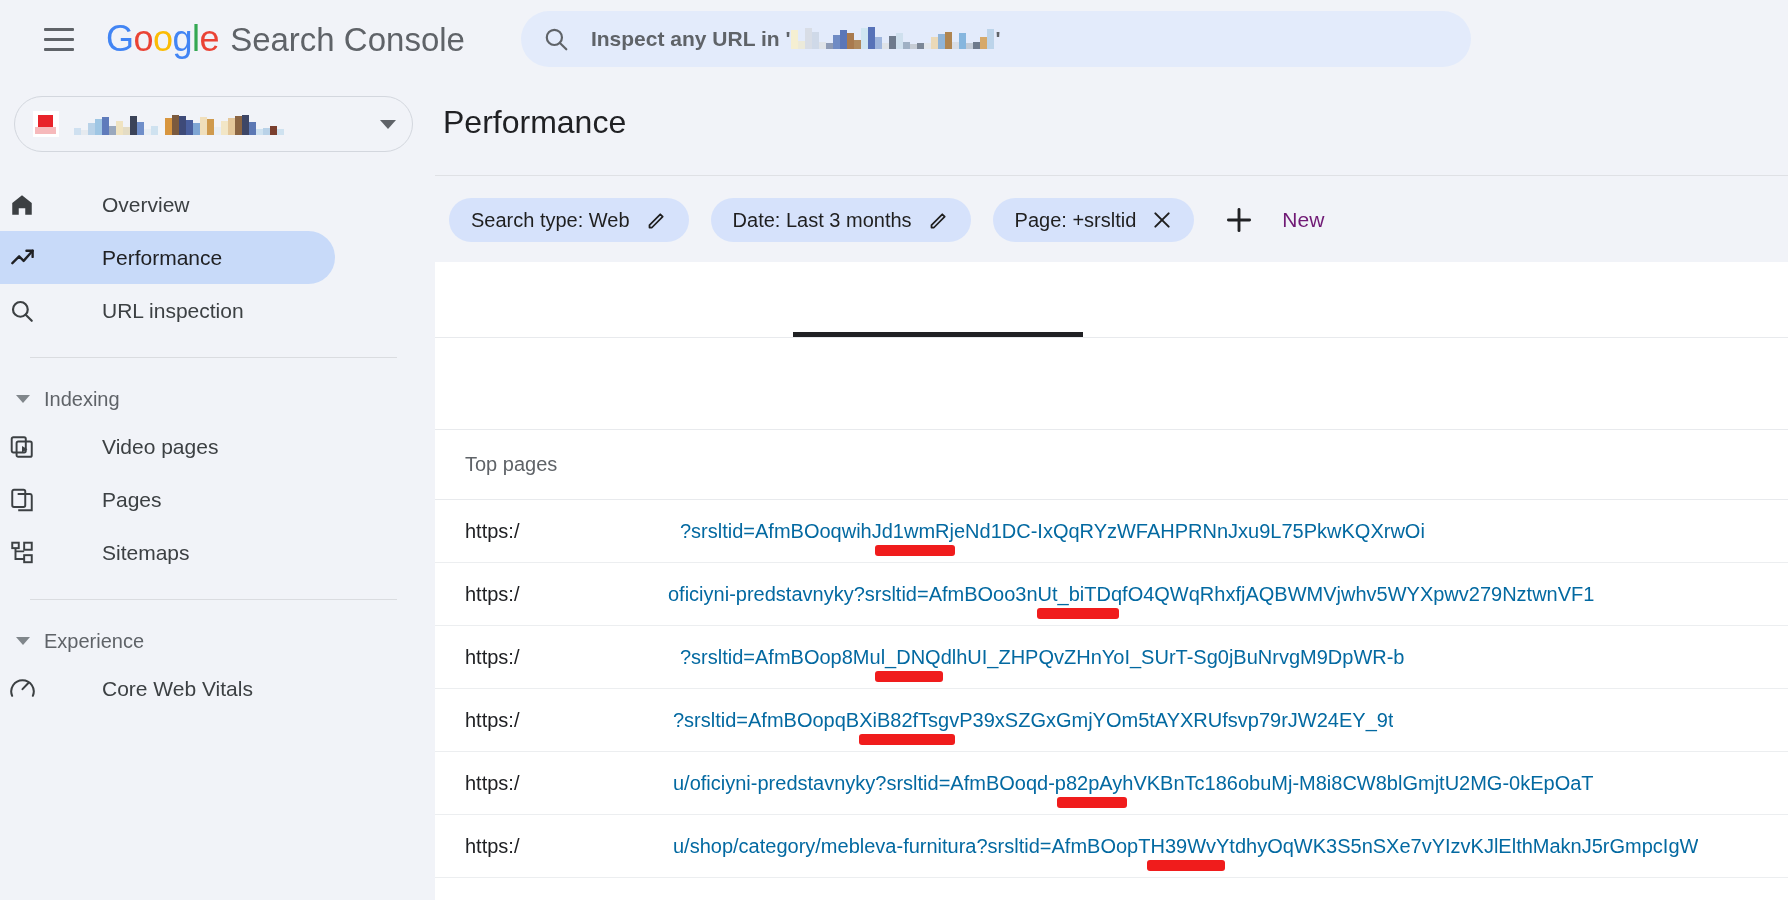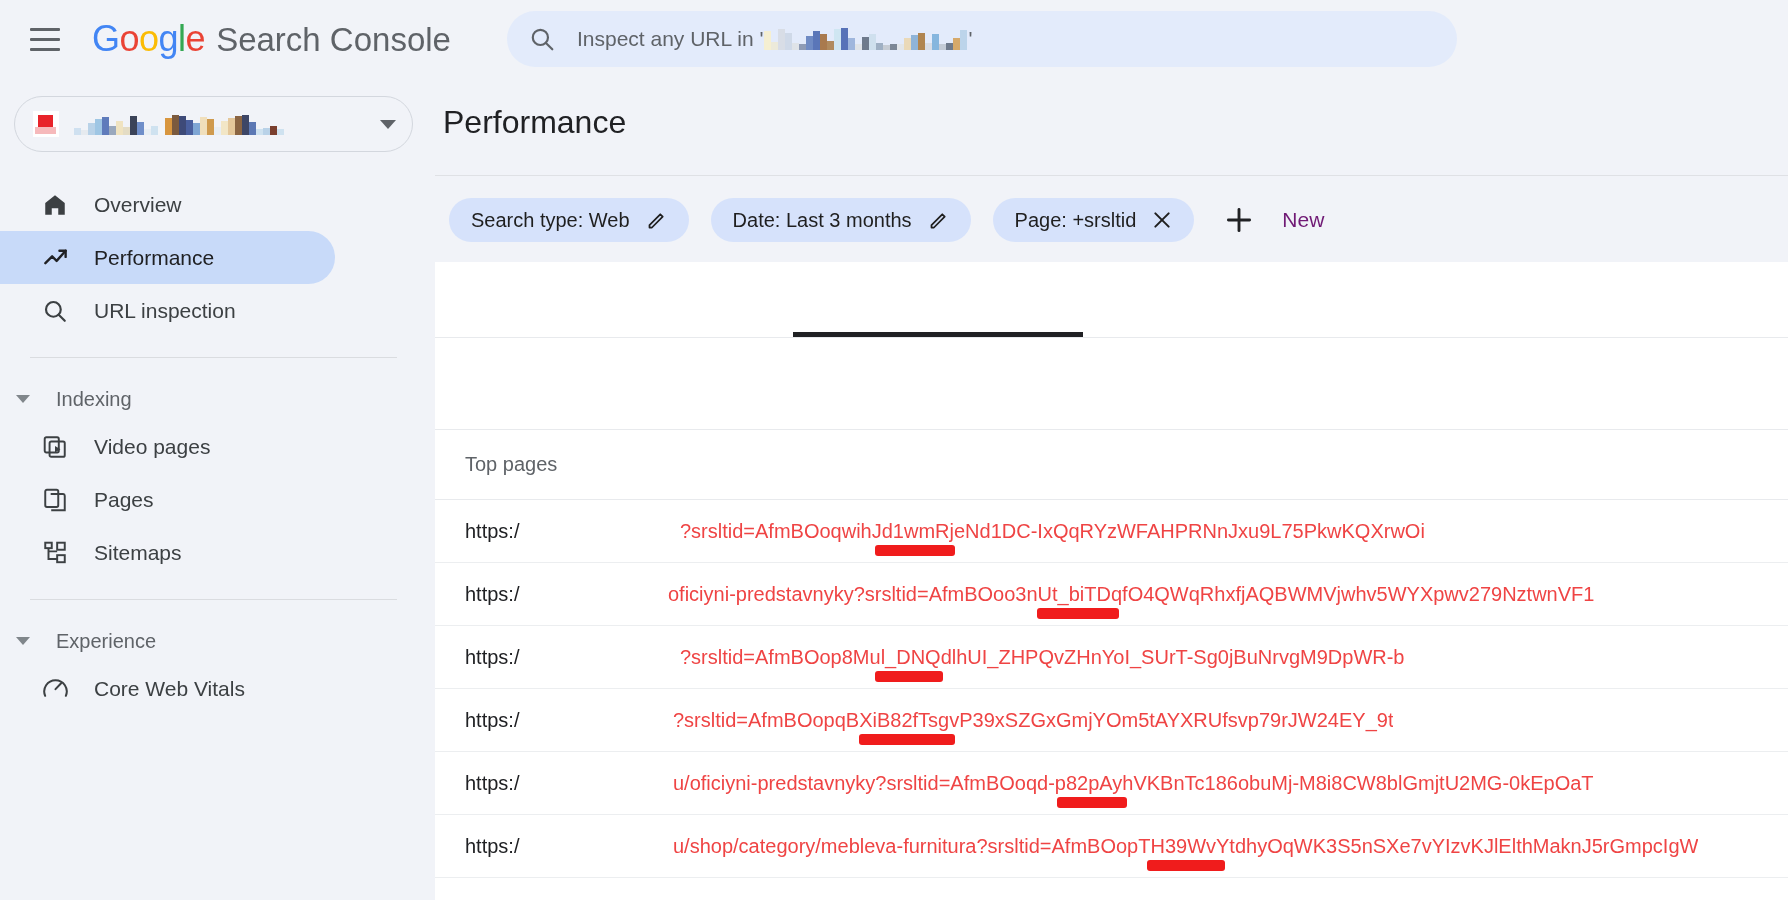--- a/index.html
+++ b/index.html
@@ -9,21 +9,21 @@
     background: #ffffff;
     overflow: hidden;
   }
   #app { position: relative; width: 1788px; height: 900px; display: flex; flex-direction: column; }
 
   
   .topbar {
     height: 78px; min-height: 78px;
     background: #f1f3f8;
     display: flex; align-items: center;
-    padding-left: 22px;
+    padding-left: 36px;
   }
   .hamburger {
     width: 46px; height: 46px;
     display: flex; flex-direction: column; justify-content: center; align-items: center;
     gap: 7px; cursor: pointer; flex: 0 0 auto;
   }
   .hamburger span { display: block; width: 30px; height: 3px; background: #5f6368; border-radius: 1px; }
 
   .brand {
     display: flex; align-items: baseline;
@@ -38,21 +38,21 @@
   .searchbar {
     margin-left: 56px;
     width: 950px; height: 56px;
     background: #e3ebfb; border-radius: 28px;
     display: flex; align-items: center;
     padding: 0 22px; cursor: text; flex: 0 0 auto;
   }
   .searchbar .mag { width: 26px; height: 26px; flex: 0 0 auto; }
   .search-ph {
     margin-left: 22px; font-size: 21px; color: #5f6368;
-    display: flex; align-items: center; white-space: nowrap;
+    display: flex; align-items: flex-start; white-space: nowrap; font-weight: bold;
   }
   
   .redact { display: inline-flex; align-items: flex-end; height: 22px; margin: 0 1px; }
   .redact i { display: block; width: 7px; }
 
   
   .body { flex: 1; display: flex; min-height: 0; }
 
   
   .sidebar {
@@ -84,34 +84,35 @@
   .prop-name { flex: 1; margin-left: 14px; display: flex; align-items: center; }
   .caret {
     width: 0; height: 0; flex: 0 0 auto;
     border-left: 8px solid transparent; border-right: 8px solid transparent;
     border-top: 9px solid #5f6368;
   }
 
   .nav { margin-top: 26px; }
   .nav-item {
     height: 53px; display: flex; align-items: center;
-    padding-left: 40px; margin-right: 100px;
+    padding-left: 7px; margin-right: 100px;
     border-radius: 0 27px 27px 0; cursor: pointer;
     color: #3c4043;
+    gap: 41px;
   }
   .nav-item .ic { width: 30px; height: 30px; flex: 0 0 auto; display: flex; align-items: center; justify-content: center; }
   .nav-item .lbl { margin-left: 24px; font-size: 21px; white-space: nowrap; }
   .nav-item.active { background: #c8daf9; }
   .nav-item.active .lbl { color: #202124; }
 
   .nav-sep { height: 1px; background: #dadce0; margin: 20px 38px 20px 30px; }
 
   .group-head {
     display: flex; align-items: center;
-    padding-left: 16px; height: 42px; cursor: pointer; gap: 12px;
+    padding-left: 16px; height: 42px; cursor: pointer;
   }
   .group-head .tri {
     width: 0; height: 0;
     border-left: 7px solid transparent; border-right: 7px solid transparent;
     border-top: 8px solid #80868b; margin-right: 14px; flex: 0 0 auto;
   }
   .group-head .gl { font-size: 20px; color: #5f6368; }
 
   
   .main { flex: 1; background: #f1f3f8; min-width: 0; display: flex; flex-direction: column; overflow: hidden; }
@@ -138,21 +139,21 @@
 
   .tbl-head { height: 70px; display: flex; align-items: center; padding-left: 30px; border-bottom: 1px solid #e8eaed; }
   .tbl-head .th { font-size: 20px; color: #5f6368; }
 
   .row {
     height: 63px; display: flex; align-items: center;
     border-bottom: 1px solid #eceef0; position: relative;
   }
   .row .pre { width: 212px; min-width: 212px; padding-left: 30px; font-size: 20px; color: #202124; }
   .row .url {
-    font-size: 20px; color: #ef4444; white-space: nowrap;
+    font-size: 20px; color: #0369a1; white-space: nowrap;
     position: relative; overflow: hidden;
   }
   .mark {
     position: absolute; height: 11px; background: #f01c1c; border-radius: 3px;
   }
 </style>
 </head>
 <body>
 
 <div id="app">

